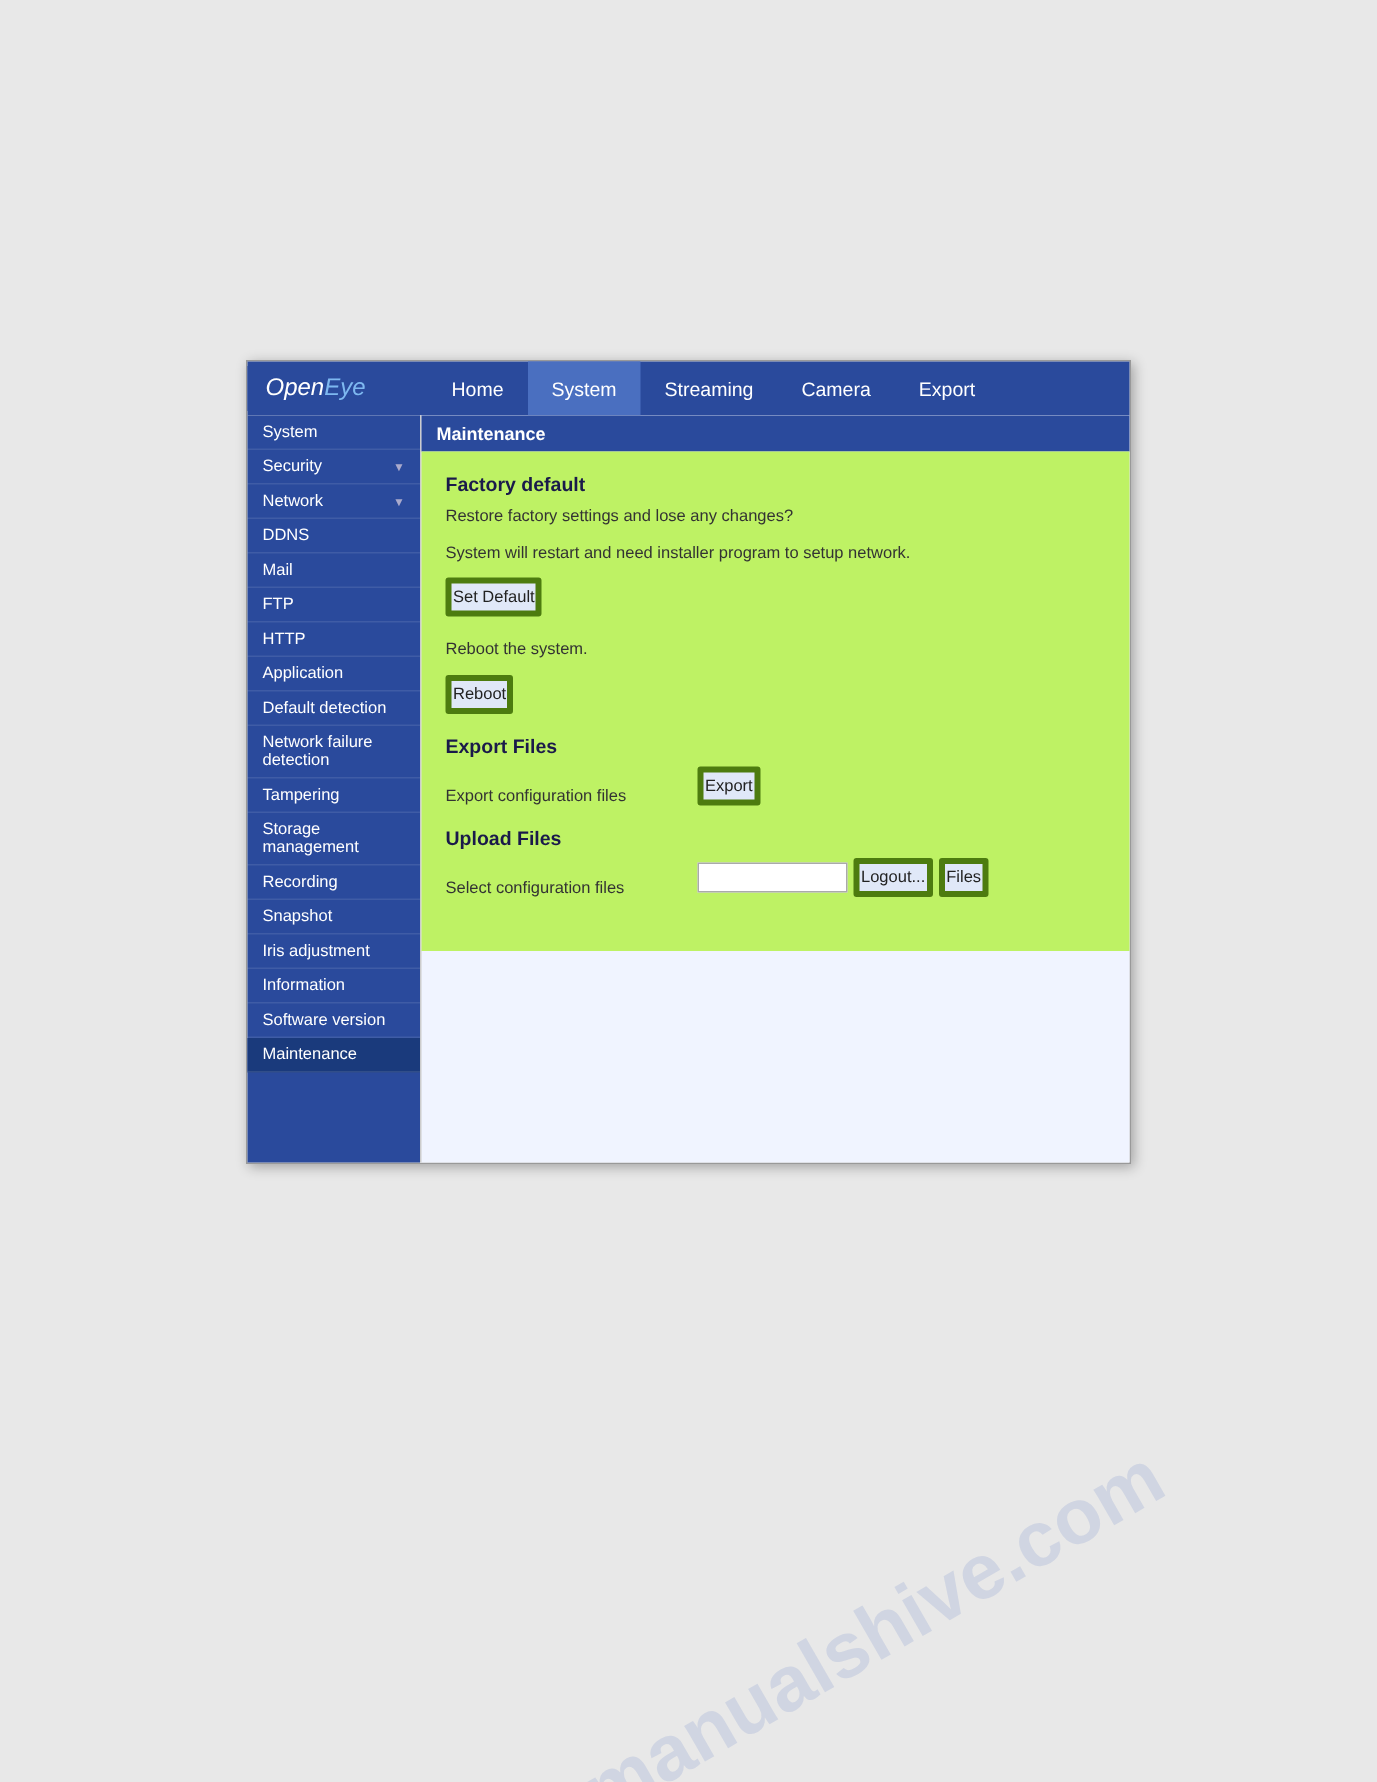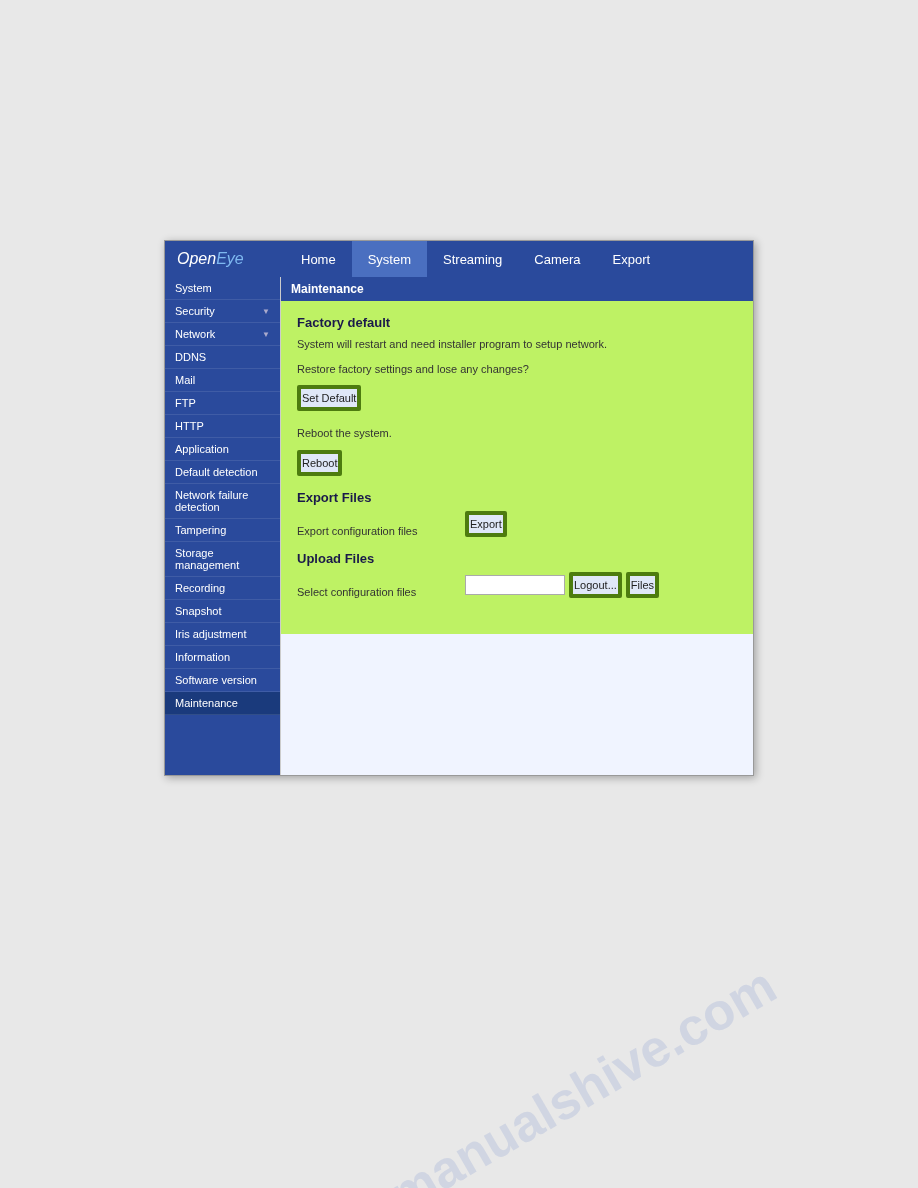--- a/index.html
+++ b/index.html
@@ -296,22 +296,22 @@
         </div>
         <div class="sidebar-bottom-space"></div>
       </div>
 
       <div class="content-panel">
         <div class="content-header">Maintenance</div>
         <div class="content-body">
 
           <div class="section">
             <div class="section-title">Factory default</div>
+            <div class="section-desc">Restore factory settings and lose any changes?</div>
             <div class="section-desc">System will restart and need installer program to setup network.</div>
-            <div class="section-desc">Restore factory settings and lose any changes?</div>
             <button class="btn">Set Default</button>
           </div>
 
           <div class="reboot-section" style="margin-top:14px;">
             <div class="section-desc">Reboot the system.</div>
             <button class="btn">Reboot</button>
           </div>
 
           <div class="export-section" style="margin-top:14px;">
             <div class="section-title">Export Files</div>

